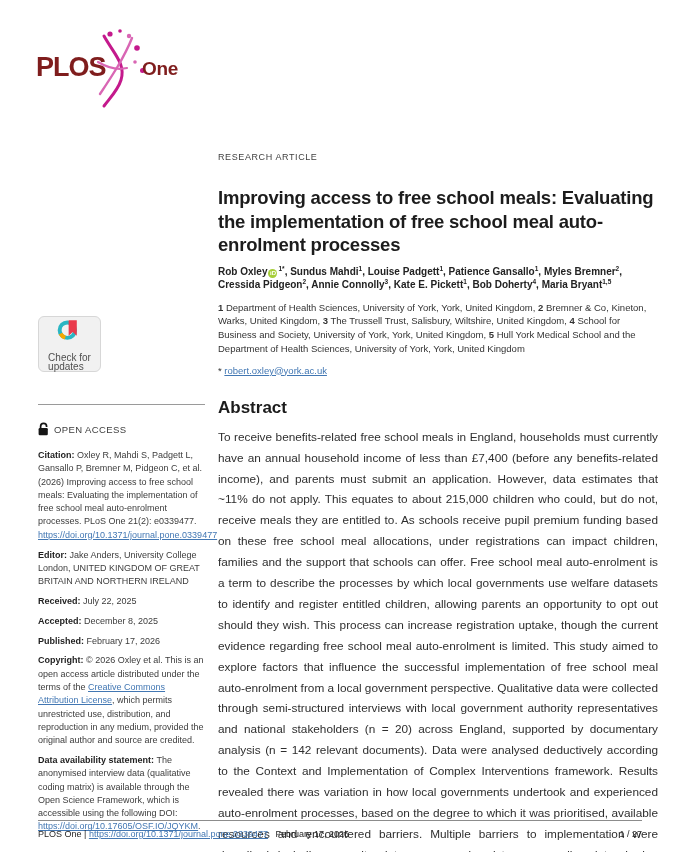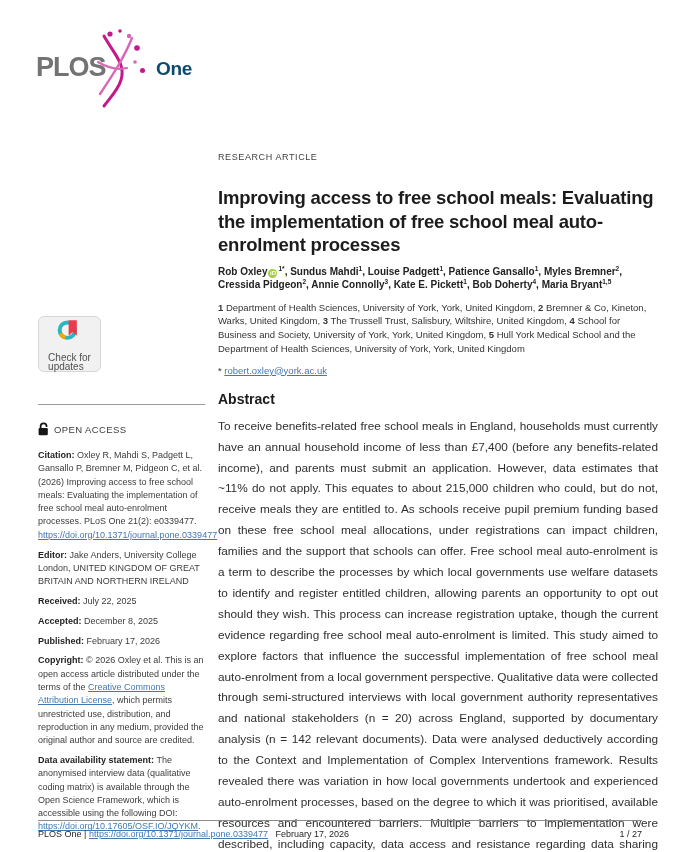--- a/index.html
+++ b/index.html
@@ -6,28 +6,28 @@
   html,body { background:#ffffff; }
   body {
     width:676px; height:852px; position:relative; overflow:hidden;
     font-family:"Liberation Sans", sans-serif; color:#262626;
   }
 
   
   .logo { position:absolute; left:36px; top:28px; width:150px; height:82px; }
   .logo-plos {
     position:absolute; left:0; top:24px; font-size:27px; font-weight:bold;
-    letter-spacing:-1px; color:#737373;
+    letter-spacing:-1px; color:#7f1d1d;
   }
   .logo-splash { position:absolute; left:58px; top:0; }
   .logo-dot { position:absolute; left:104px; top:40px; width:5px; height:5px;
     border-radius:50%; background:#c4198c; }
   .logo-one {
-    position:absolute; left:120px; top:30px; font-size:19px; font-weight:bold;
-    color:#0c4a6e; letter-spacing:-0.3px;text-align:right;
+    position:absolute; left:106px; top:30px; font-size:19px; font-weight:bold;
+    color:#7f1d1d; letter-spacing:-0.3px;text-align:right;
   }
 
   
   .sidebar { position:absolute; left:38px; top:316px; width:167px; }
   .crossmark {
     width:63px; height:56px; background:#f1f1f1; border:1px solid #d7d7d7;
     border-radius:6px; display:flex; flex-direction:column; align-items:center;
     justify-content:center; padding-top:2px;
   }
   .cm-text { font-size:10px; line-height:9px; color:#4f4f4f; text-align:left; margin-top:10px; }
@@ -49,21 +49,21 @@
   .authors { font-size:10px; line-height:13.5px; font-weight:bold; color:#222; margin-top:8px; }
   .authors sup, .affil sup { font-size:6.5px; vertical-align:super; line-height:0; }
   .orcid {
     display:inline-block; width:9px; height:9px; border-radius:50%;
     background:#a6ce39; color:#fff; font-size:6px; line-height:9px;
     text-align:center; font-weight:bold; margin:0 1px;
   }
   .affil { font-size:9.5px; line-height:13.8px; color:#333; margin-top:9px; }
   .affil .bold { font-weight:bold; }
   .email { font-size:9.5px; margin-top:9px; color:#333; white-space:pre-wrap; }
-  h2 { font-size:14px; font-weight:bold; color:#1b1b1b; margin-top:15px; }
+  h2 { font-size:17px; font-weight:bold; color:#1b1b1b; margin-top:22px; }
   .abstract-body {
     font-size:11.8px; line-height:20.9px; color:#2e2e2e; text-align:justify;
     margin-top:9px;
   }
 
   
   .footer {
     position:absolute; left:38px; right:34px; top:820px;
     border-top:1px solid #8c8c8c; padding-top:8px;
     display:flex; justify-content:space-between; align-items:baseline;

